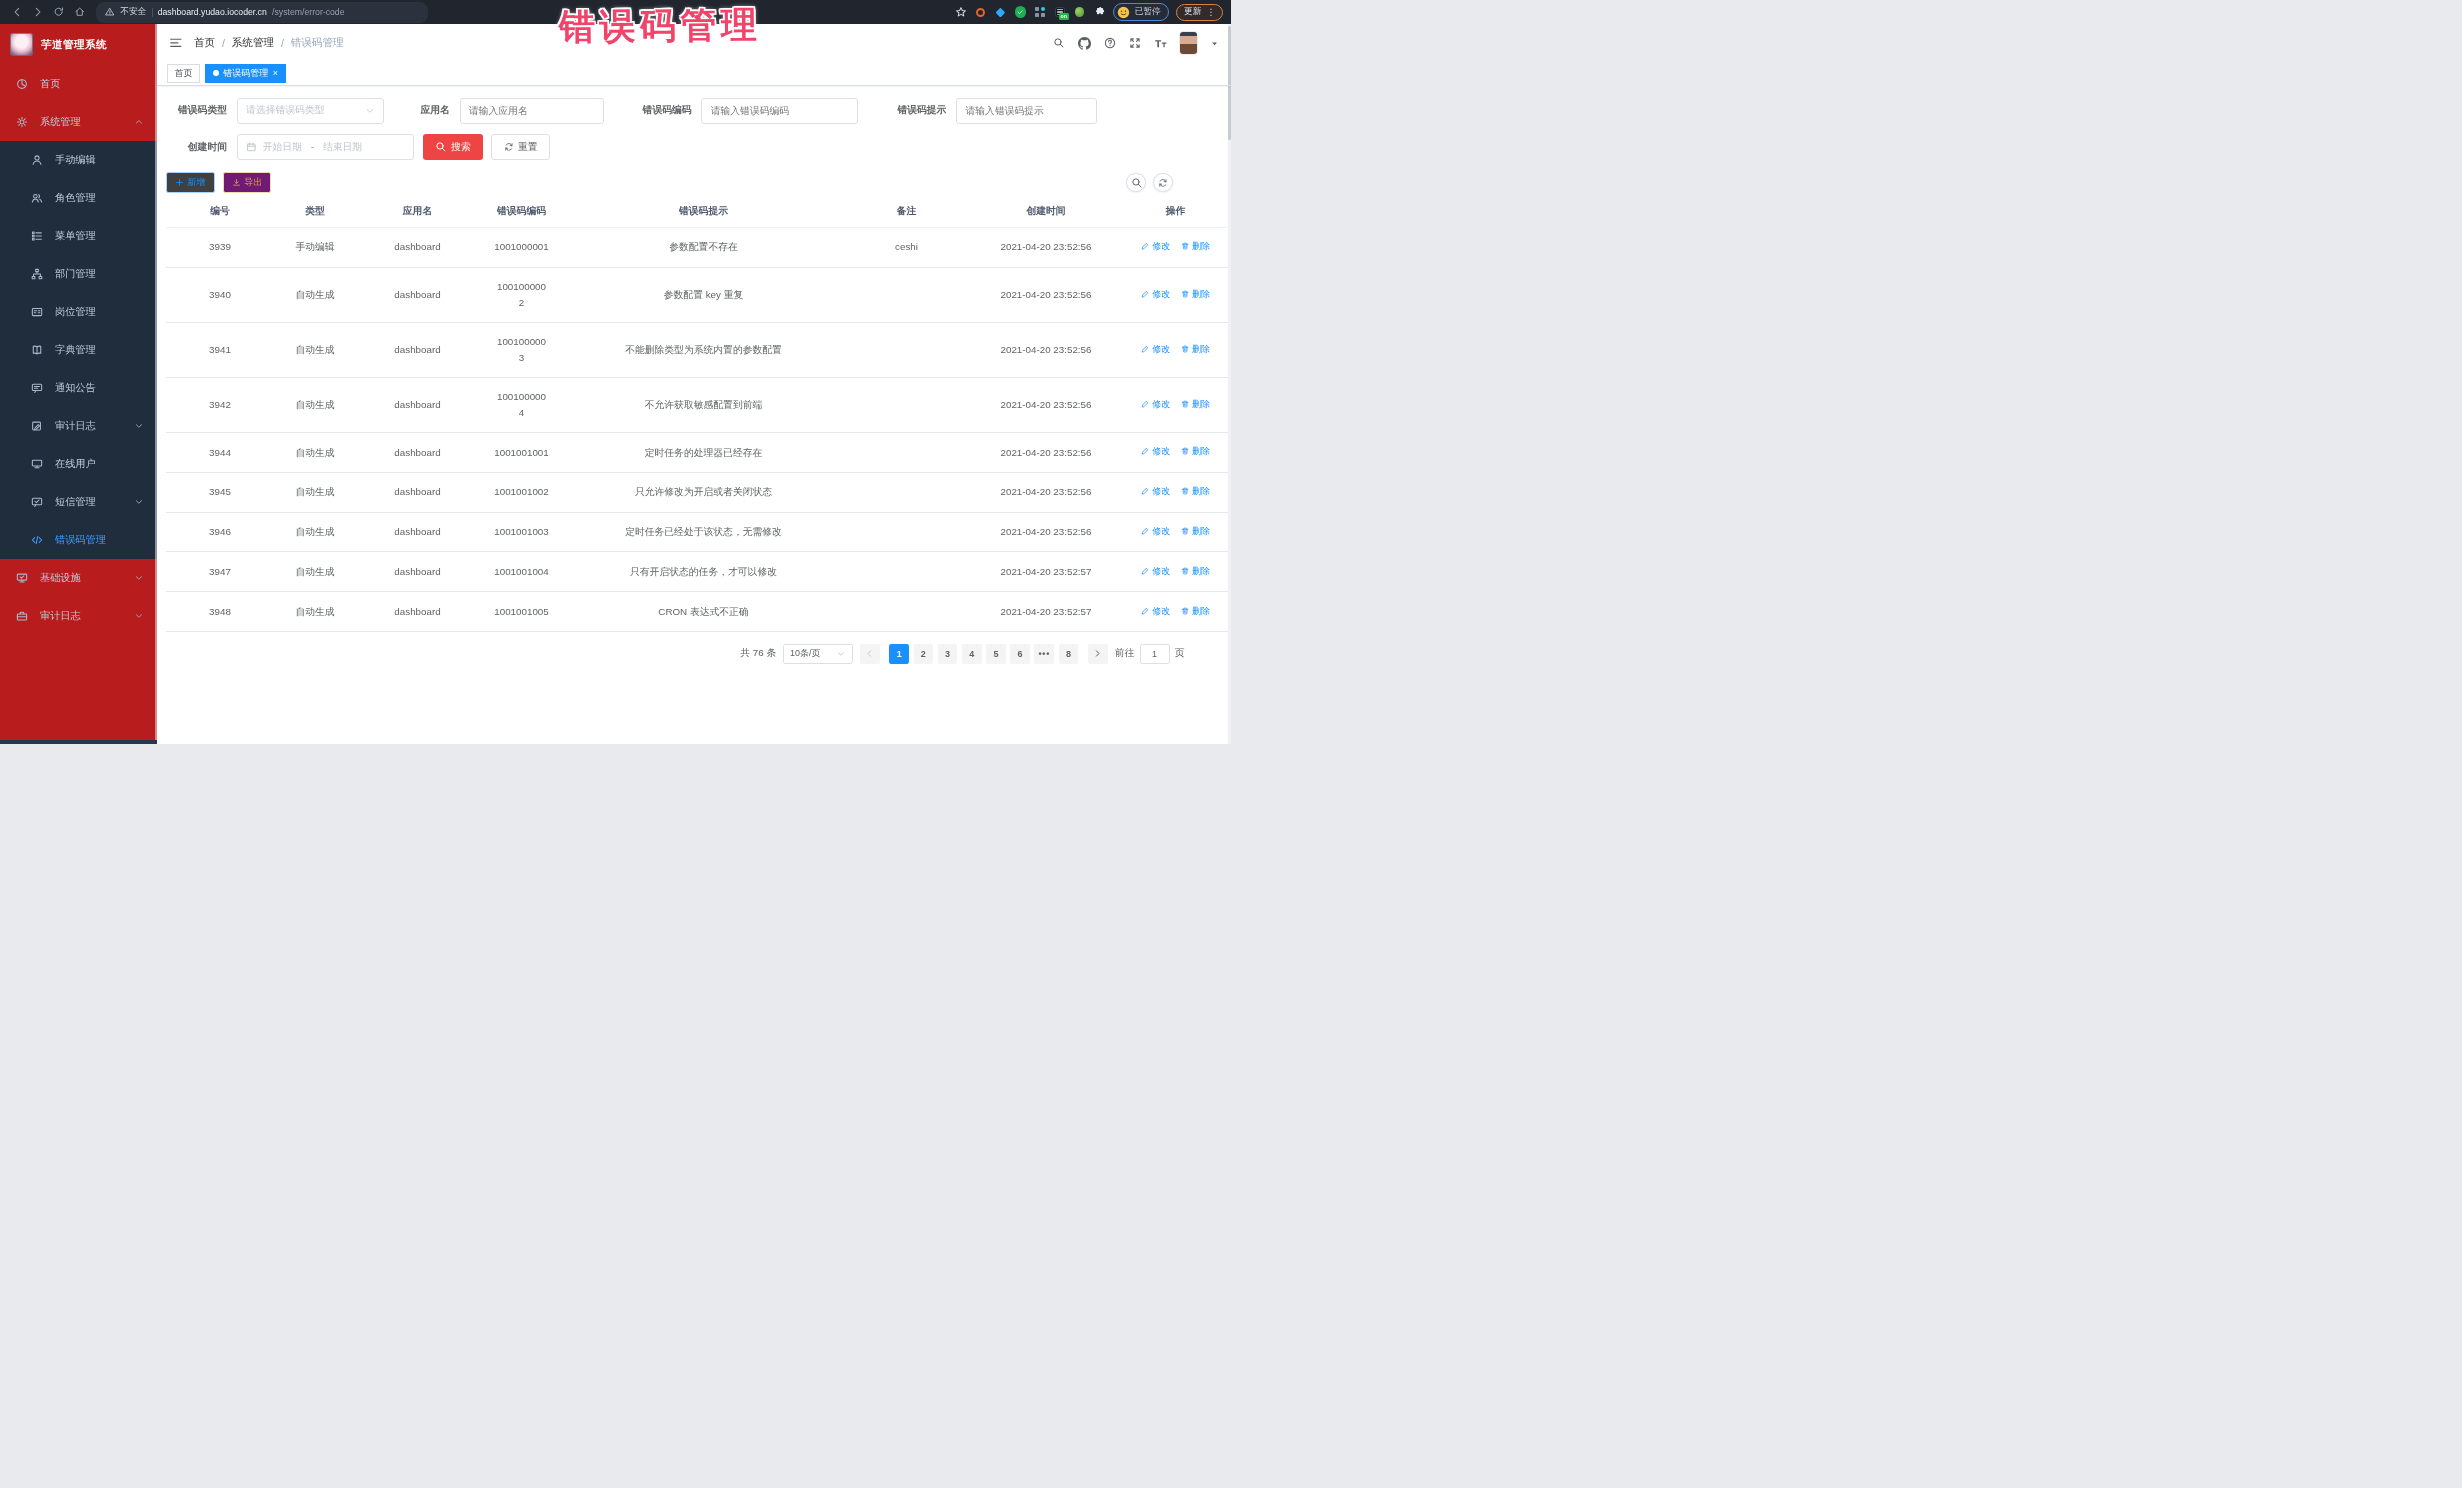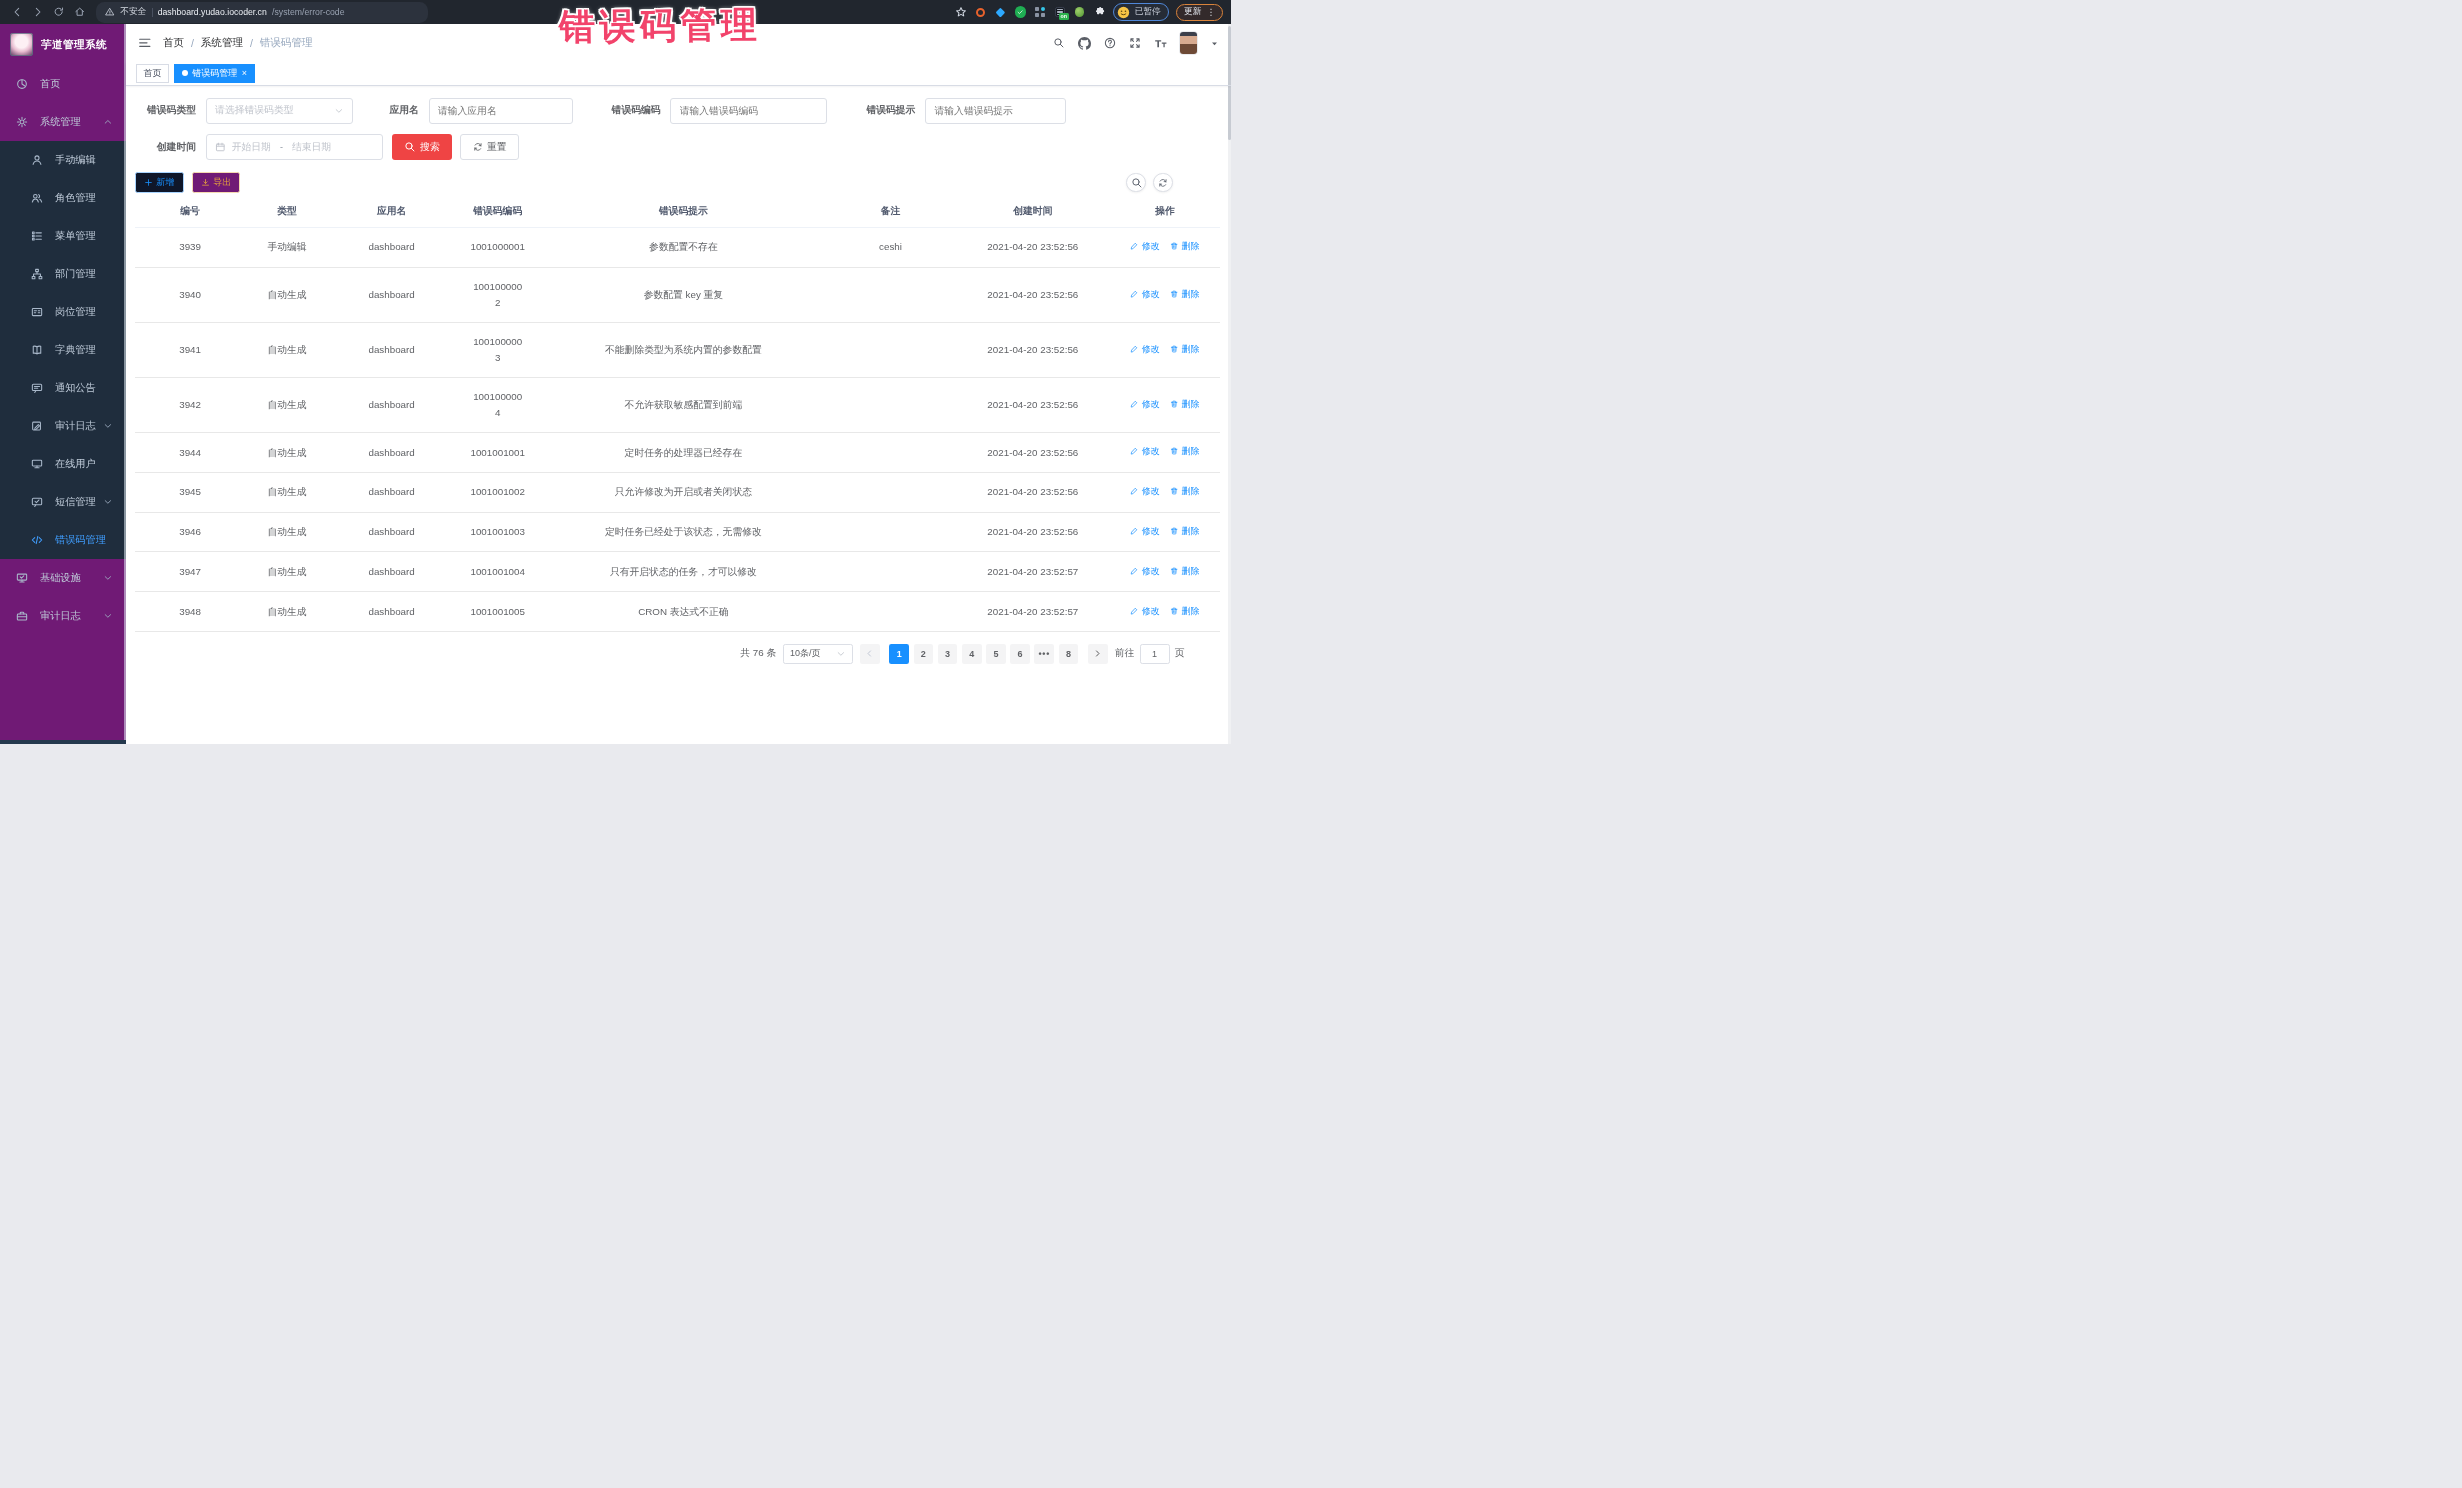--- a/index.html
+++ b/index.html
@@ -31,21 +31,21 @@
   .chip{display:flex;align-items:center;gap:5px;border:1.5px solid #4f87d8;border-radius:10.6px;padding:1.5px 7.6px 1.5px 3px;color:#cfd5df;font-size:8.7px;background:#262c36;cursor:pointer}
   .upill{display:flex;align-items:center;gap:5.3px;border:1.5px solid #d9833b;border-radius:10.6px;padding:1.5px 6.8px;background:#332a2b;cursor:pointer}
   .upill .ulab{color:#e3e7ee;font-size:8.7px}
   .kebab{color:#d7dbe2;font-size:9px;letter-spacing:0;line-height:1}
   .star{color:#cfd5df;display:flex;cursor:pointer}
 
   
   .app{display:flex;height:720px;position:relative}
 
   
-  .sidebar{width:126px;background:#701a75;flex-shrink:0;position:relative;overflow:hidden}
+  .sidebar{width:157px;background:#b91c1c;flex-shrink:0;position:relative;overflow:hidden}
   .logo-row{height:41px;display:flex;align-items:center;gap:8.3px;padding:0 9.8px}
   .logo-img{width:23px;height:23px;border-radius:3px;flex-shrink:0;
     background:radial-gradient(circle at 50% 38%,#fdf0f4 0 34%,#e7bccf 55%,#9a7090 78%,#4e3a56 100%);
     box-shadow:inset 0 0 0 0.8px #5a6b80}
   .app-title{color:#fff;font-size:10.6px;font-weight:700;letter-spacing:0.4px;white-space:nowrap}
   .menu-item{height:38px;display:flex;align-items:center;color:#bfcbd9;font-size:10.2px;padding:0 13.6px 0 15px;cursor:pointer;white-space:nowrap}
   .menu-item.l2{padding-left:30px;background:#1f2d3d}
   .menu-item .mi{width:13.6px;margin-right:11.4px;display:flex;justify-content:center;color:#a9b8ca;flex-shrink:0}
   .menu-item .lbl{overflow:hidden;text-overflow:ellipsis}
   .menu-item .arrow{margin-left:auto;display:flex;color:#9fb0c3}
@@ -82,21 +82,21 @@
   .flabel{width:61px;text-align:right;margin-right:9.8px;font-size:9.8px;font-weight:700;color:#606266;white-space:nowrap}
   .inp{height:26px;border:0.8px solid #dcdfe6;border-radius:3px;display:flex;align-items:center;padding:0 8.3px;background:#fff;font-size:9.8px;color:#606266;cursor:text}
   .ph{color:#c0c4cc;white-space:nowrap}
   .sel-arrow{margin-left:auto;color:#c0c4cc;display:flex}
   .cal{color:#c0c4cc;display:flex;margin-right:6px}
   .rsep{color:#8b939f;margin:0 9px;font-size:9px}
   .btn{height:26px;border-radius:3px;padding:0 11.4px;font-size:9.8px;display:inline-flex;align-items:center;gap:4.5px;border:0.8px solid transparent;cursor:pointer;background:#fff}
   .btn-primary{background:#ef4444;color:#fff}
   .btn-plain{border-color:#dcdfe6;color:#606266}
   .btn-mini{height:20.5px;padding:0 8.3px;font-size:9px;border-radius:2.3px;gap:3px}
-  .btn-add{background:#0f172a;border-color:#a8d4ff;color:#1890ff}
+  .btn-add{background:#404040;border-color:#a8d4ff;color:#1890ff}
   .btn-export{background:#701a75;border-color:#f5dab1;color:#e6a23c}
   .toolbar{display:flex;align-items:center;margin:1.5px 0 6px}
   .tool-circles{margin-left:auto;display:flex;gap:6.8px;padding-right:47px}
   .circle-btn{width:19.7px;height:19.7px;border-radius:50%;border:0.8px solid #dcdfe6;background:#fff;display:flex;align-items:center;justify-content:center;color:#5f6570;cursor:pointer;box-shadow:0 0.8px 2.3px rgba(0,0,0,.07)}
 
   
   table{width:100%;border-collapse:collapse;table-layout:fixed}
   th{font-size:9.8px;font-weight:700;color:#515a6e;padding:6.8px 3px 8.3px;text-align:center;border-bottom:0.8px solid #eef2f8}
   td{font-size:9.8px;color:#606266;text-align:center;padding:11.4px 3px;border-bottom:0.8px solid #e8e8e8;word-break:break-word;line-height:1.6}
   th:nth-child(1){width:108px}th:nth-child(2){width:82px}th:nth-child(3){width:123px}

